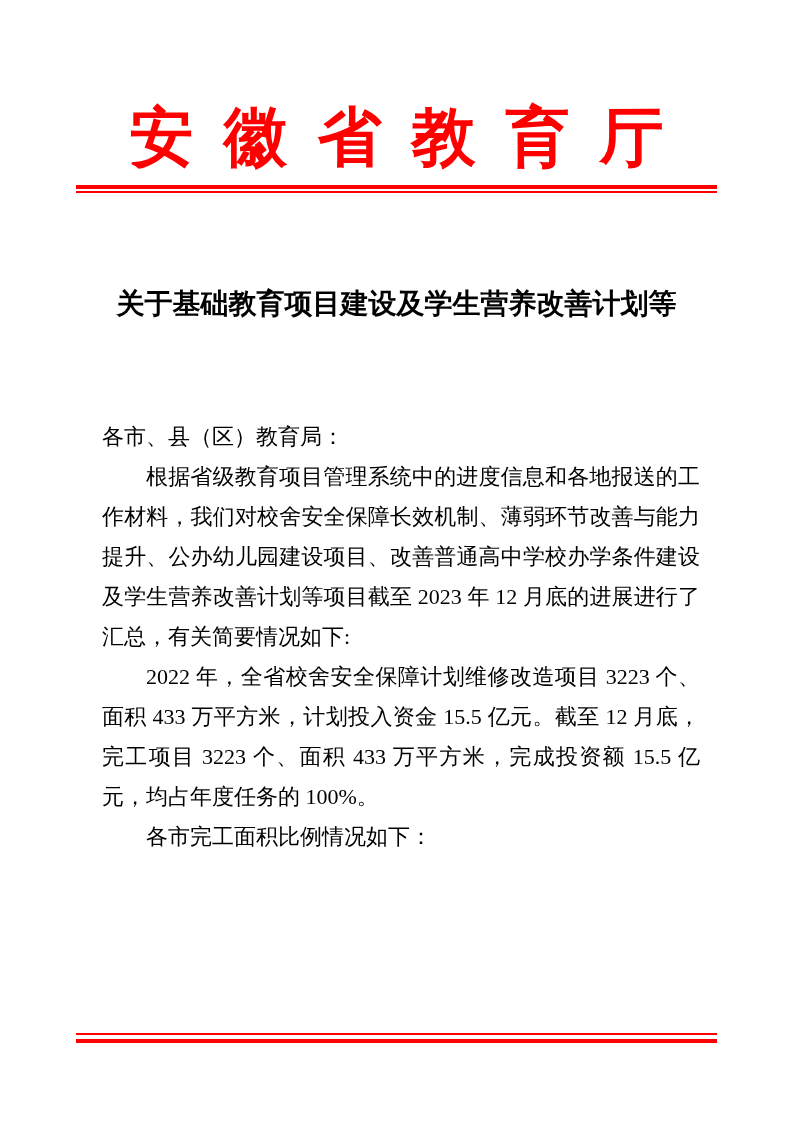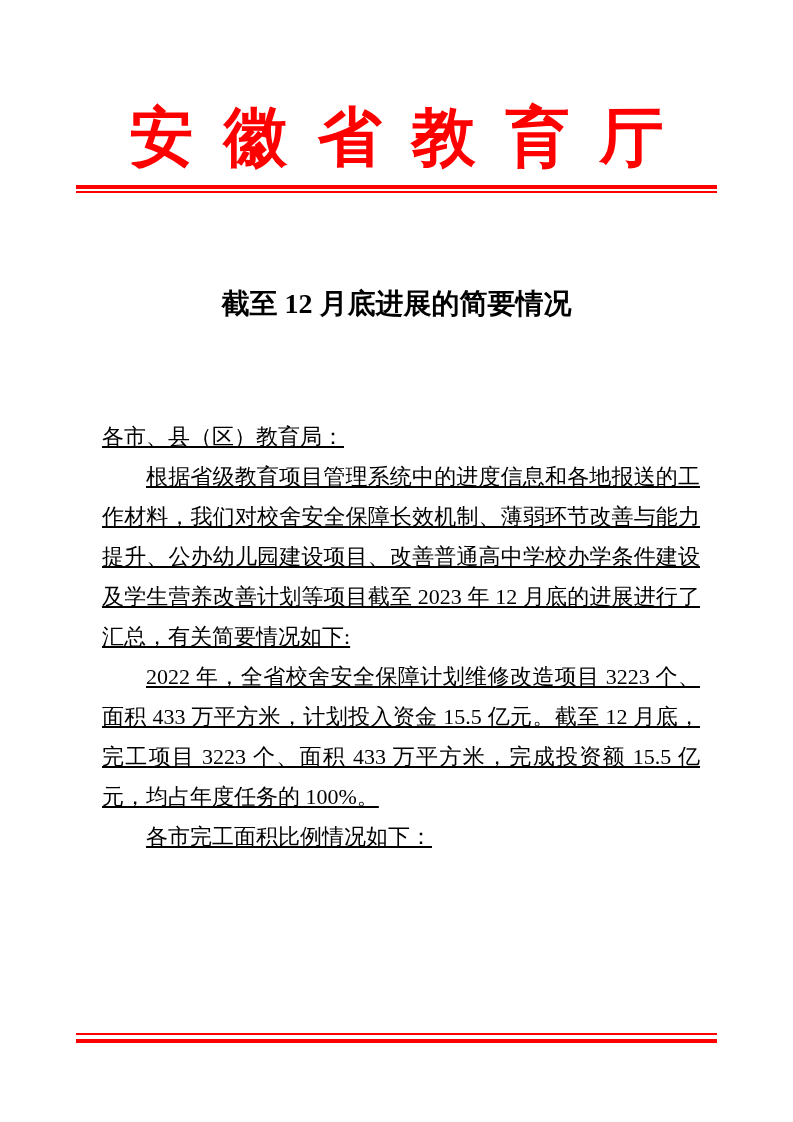--- a/index.html
+++ b/index.html
@@ -72,21 +72,20 @@
     left: 102px;
     width: 598px;
     font-size: 22px;
     line-height: 40px;
     text-align: justify;
     text-justify: inter-ideograph;
   }
   .body-text p {
     margin: 0;
     text-indent: 2em;
-    text-decoration: underline;
   }
   .body-text p.no-indent {
     text-indent: 0;
   }
   .body-text p.section-heading {
     font-family: "Liberation Sans", "DejaVu Sans", sans-serif;
     font-weight: bold;
   }
   
   .divider-bottom {
@@ -109,21 +108,21 @@
   </div>
 
   <div class="divider-top">
     <div class="rule-thick"></div>
     <div class="rule-gap"></div>
     <div class="rule-thin"></div>
   </div>
 
 
   <div class="doc-title">
-    <div>截至 12 月底进展的简要情况</div>
+    <div>关于基础教育项目建设及学生营养改善计划等</div>
   </div>
 
   <div class="body-text">
     <p class="no-indent">各市、县（区）教育局：</p>
     <p>根据省级教育项目管理系统中的进度信息和各地报送的工作材料，我们对校舍安全保障长效机制、薄弱环节改善与能力提升、公办幼儿园建设项目、改善普通高中学校办学条件建设及学生营养改善计划等项目截至 2023 年 12 月底的进展进行了汇总，有关简要情况如下:</p>
     <p>2022 年，全省校舍安全保障计划维修改造项目 3223 个、面积 433 万平方米，计划投入资金 15.5 亿元。截至 12 月底，完工项目 3223 个、面积 433 万平方米，完成投资额 15.5 亿元，均占年度任务的 100%。</p>
     <p>各市完工面积比例情况如下：</p>
   </div>
 
   <div class="divider-bottom">

